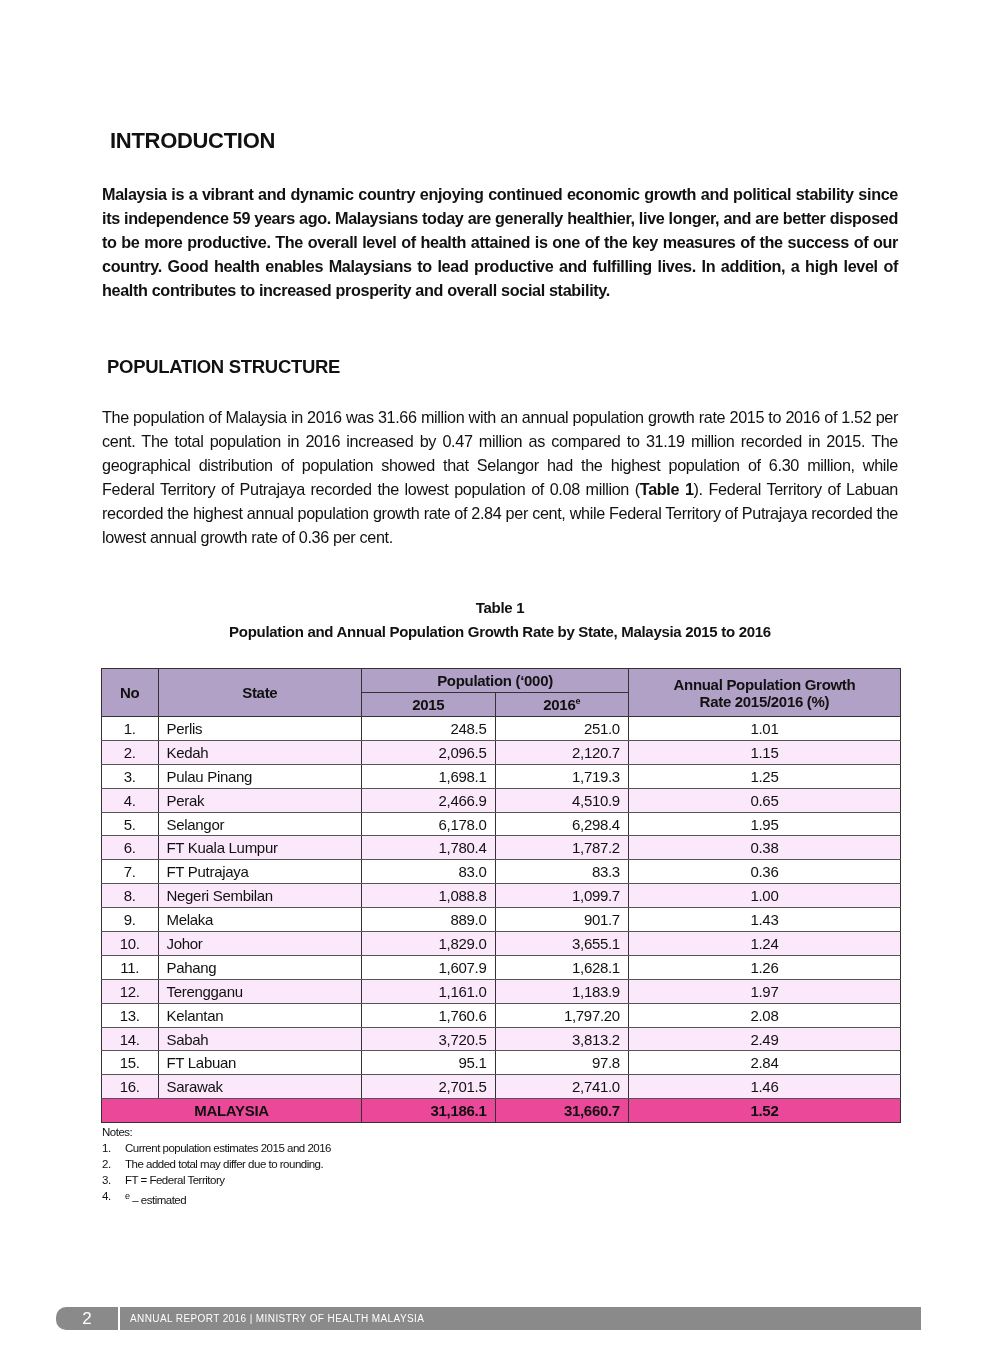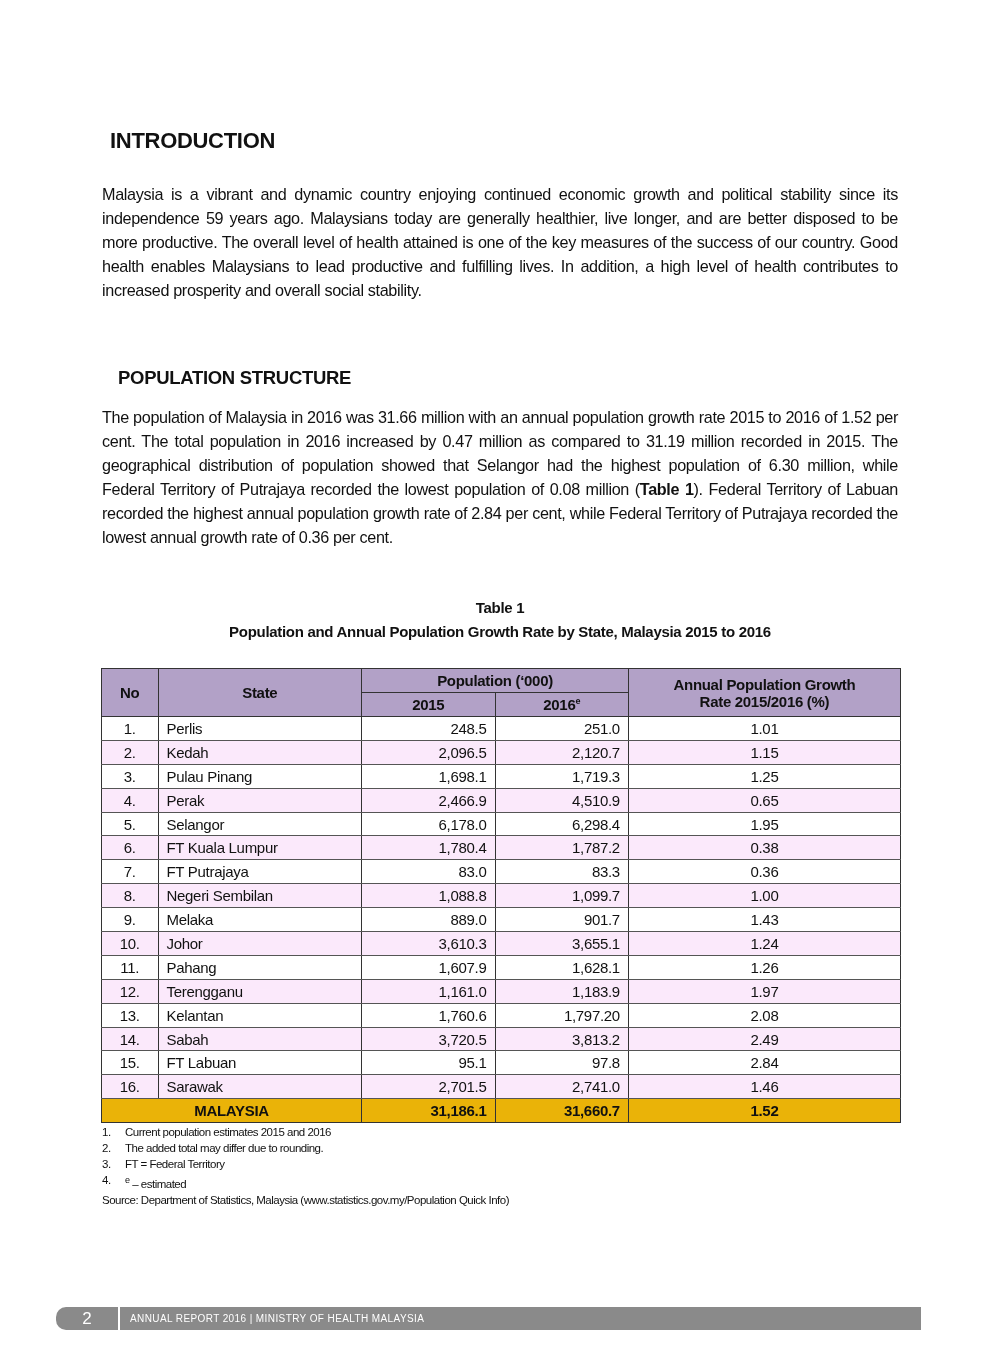--- a/index.html
+++ b/index.html
@@ -1,33 +1,33 @@
 <!DOCTYPE html>
 <html><head>
 <meta charset="utf-8">
 <style>
   html, body { margin: 0; padding: 0; background: #ffffff; }
   body { width: 1000px; height: 1369px; position: relative; font-family: "Liberation Sans", sans-serif; color: #111; overflow: hidden; }
   .h1 { position: absolute; left: 102px; top: 120px; font-size: 22px; font-weight: bold; margin: 8px; letter-spacing: -0.3px; }
-  .h2 { position: absolute; left: 102px; top: 351px; font-size: 18.5px; font-weight: bold; margin: 16px; letter-spacing: -0.3px; }
+  .h2 { position: absolute; left: 102px; top: 351px; font-size: 18.5px; font-weight: bold; margin: 5px; letter-spacing: -0.3px; }
   .para { position: absolute; left: 102px; width: 796px; font-size: 16.2px; line-height: 24px; text-align: justify; margin: 0; letter-spacing: -0.35px; }
-  #p1 { top: 182px; }
+  #p1 { top: 182px; font-weight: bold; }
   #p2 { top: 405px; }
   .tcap { position: absolute; left: 100px; width: 800px; text-align: center; font-weight: bold; font-size: 15px; letter-spacing: -0.3px; }
   #tnum { top: 599px; }
   #ttitle { top: 623px; }
   table.pop { position: absolute; left: 101px; top: 668px; width: 800px; border-collapse: collapse; font-size: 15px; }
   table.pop th { background: #b2a1c7; font-weight: bold; border: 1px solid #333; padding: 0; height: 23px; letter-spacing: -0.3px; }
   table.pop td { border-left: 1px solid #333; border-right: 1px solid #333; border-bottom: 1px solid #555; padding: 0 8px; height: 22.9px; letter-spacing: -0.3px; }
   table.pop tr.alt td { background: #fbe9fb; }
   td.no { text-align: center; width: 40px; }
   td.st { text-align: left; }
   td.num { text-align: right; }
   td.rate { text-align: center; }
-  tr.total td { font-weight: bold; border-top: 1px solid #333; border-bottom: 1px solid #333; background: #eab308; }
+  tr.total td { font-weight: bold; border-top: 1px solid #333; border-bottom: 1px solid #333; background: #ec4899; }
   .notes { position: absolute; left: 102px; top: 1124px; font-size: 11.5px; line-height: 16px; letter-spacing: -0.5px; }
   .notes .ni { display: flex; }
   .notes .nn { width: 23px; }
   .footer { position: absolute; left: 56px; top: 1307px; width: 865px; height: 23px; background: #8a8a8a; border-radius: 10px 0 0 10px; }
   .footer .pg { position: absolute; left: 0; top: 0; width: 62px; height: 23px; color: #fff; font-size: 17px; line-height: 23px; text-align: center; }
   .footer .sep { position: absolute; left: 62px; top: 0; width: 2px; height: 23px; background: #fff; }
   .footer .ft { position: absolute; left: 74px; top: 0; line-height: 24px; color: #fff; font-size: 10px; letter-spacing: 0.4px; }
   sup { font-size: 9px; }
 </style>
 </head>
@@ -115,21 +115,21 @@
       <tr>
         <td class="no">9.</td>
         <td class="st">Melaka</td>
         <td class="num">889.0</td>
         <td class="num">901.7</td>
         <td class="rate">1.43</td>
       </tr>
       <tr class="alt">
         <td class="no">10.</td>
         <td class="st">Johor</td>
-        <td class="num">3,610.3</td>
+        <td class="num">1,829.0</td>
         <td class="num">3,655.1</td>
         <td class="rate">1.24</td>
       </tr>
       <tr>
         <td class="no">11.</td>
         <td class="st">Pahang</td>
         <td class="num">1,607.9</td>
         <td class="num">1,628.1</td>
         <td class="rate">1.26</td>
       </tr>
@@ -173,38 +173,38 @@
     <tr class="total">
       <td colspan="2" style="text-align:center">MALAYSIA</td>
       <td class="num">31,186.1</td>
       <td class="num">31,660.7</td>
       <td class="rate">1.52</td>
     </tr>
   </tfoot>
 </table>
 
 <div class="notes">
+  <div>Notes:</div>
   <div id="notes-list">
       <div class="ni">
         <span class="nn">1.</span>
         <span><span>Current population estimates 2015 and 2016</span></span>
       </div>
       <div class="ni">
         <span class="nn">2.</span>
         <span><span>The added total may differ due to rounding.</span></span>
       </div>
       <div class="ni">
         <span class="nn">3.</span>
         <span><span>FT = Federal Territory</span></span>
       </div>
       <div class="ni">
         <span class="nn">4.</span>
         <span><sup>e</sup><span> – estimated</span></span>
       </div>
     </div>
-  <div>Source: Department of Statistics, Malaysia (www.statistics.gov.my/Population Quick Info)</div>
 </div>
 
 <div class="footer">
   <div class="pg">2</div>
   <div class="sep"></div>
   <div class="ft">ANNUAL REPORT 2016 | MINISTRY OF HEALTH MALAYSIA</div>
 </div>
 
 </body></html>

